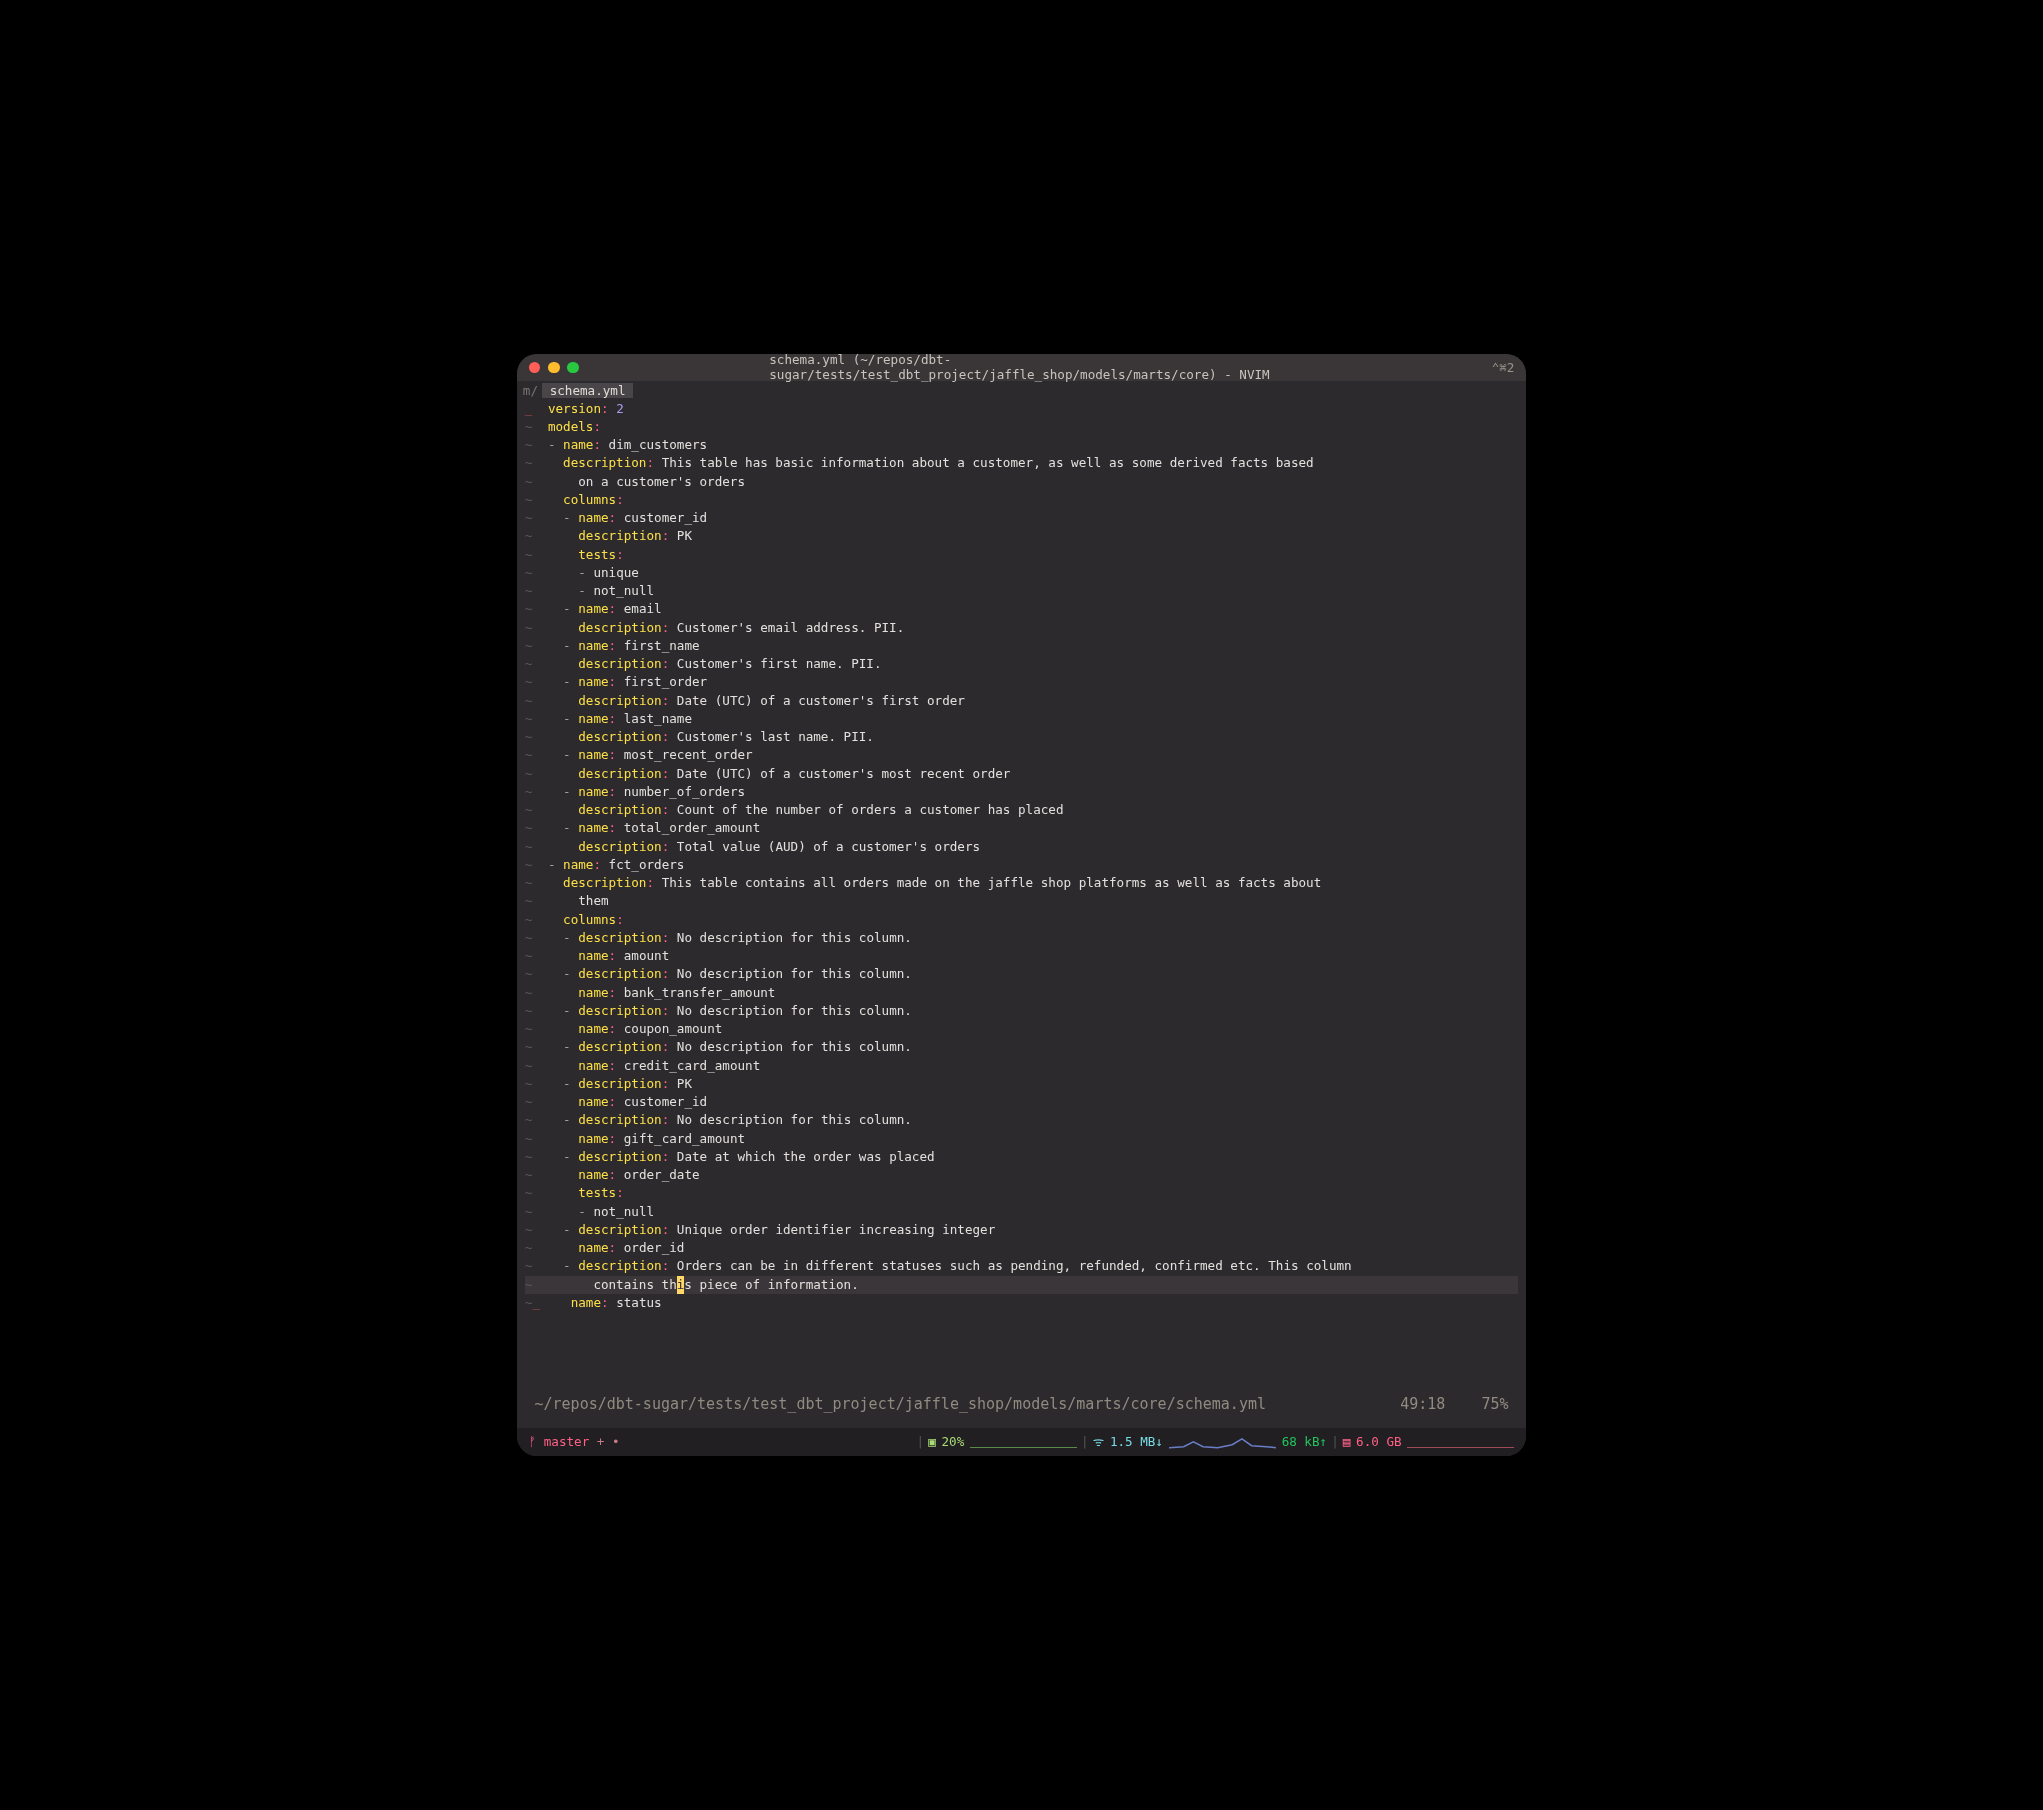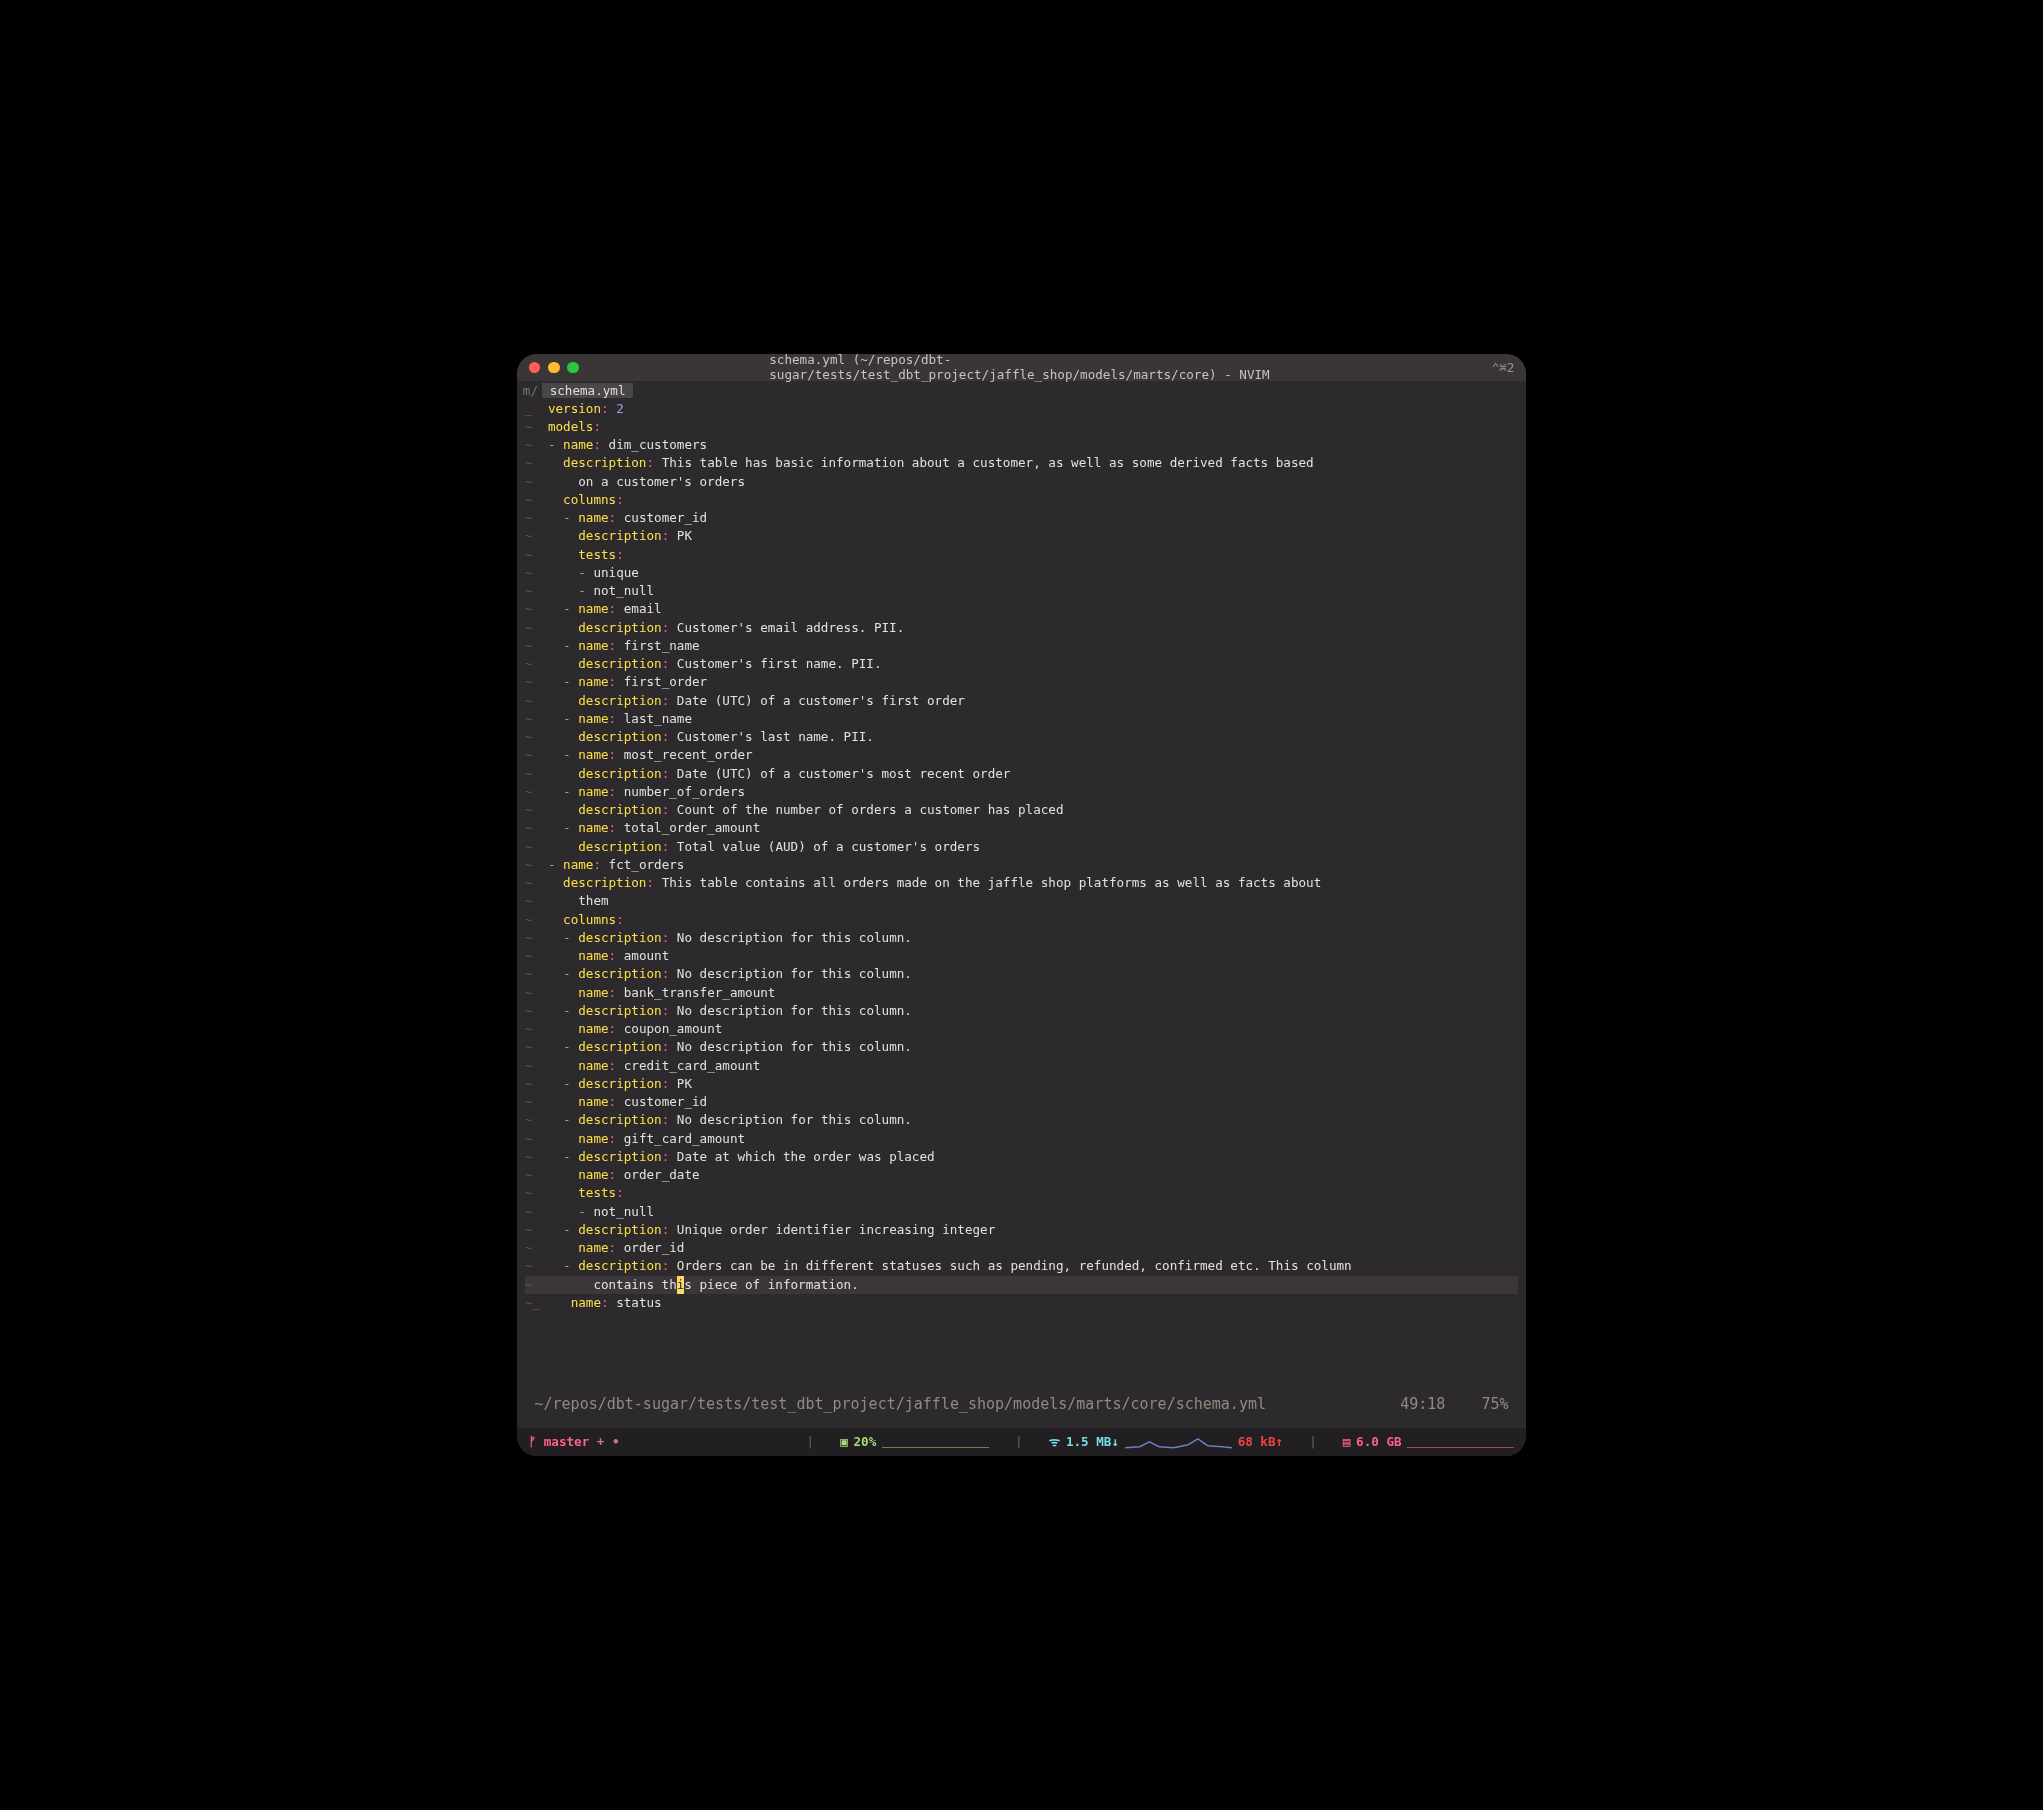--- a/index.html
+++ b/index.html
@@ -107,28 +107,27 @@
     font-size: 15px;
     padding: 3.9px 9.7px 7.8px 9.7px;
     display: flex;
     justify-content: space-between;
   }
   .bottombar {
     background: #211f21;
     padding: 5.8px 11.6px;
     display: flex;
     align-items: center;
-    gap: 26px;
-    font-size: 12.6px;
-    font-weight: bold;
+    gap: 4px;
+    font-size: 12.6px;
   }
   .branch { color: #ff6188; }
   .cpu { color: #a9dc76; display: flex; align-items: center; gap: 5.8px; }
   .net { color: #78dce8; display: flex; align-items: center; gap: 5.8px; }
-  .net-up { color: #ef4444; }
+  .net-up { color: #22c55e; }
   .mem { color: #ff6188; display: flex; align-items: center; gap: 5.8px; }
   .spark {
     display: inline-block;
     width: 107px;
     height: 11.6px;
     position: relative;
   }
   .spark.green { border-bottom: 1px solid #5a8a4a; }
   .spark.blue svg { display:block; }
   .spark.pink { border-bottom: 1px solid #a04a5a; }

